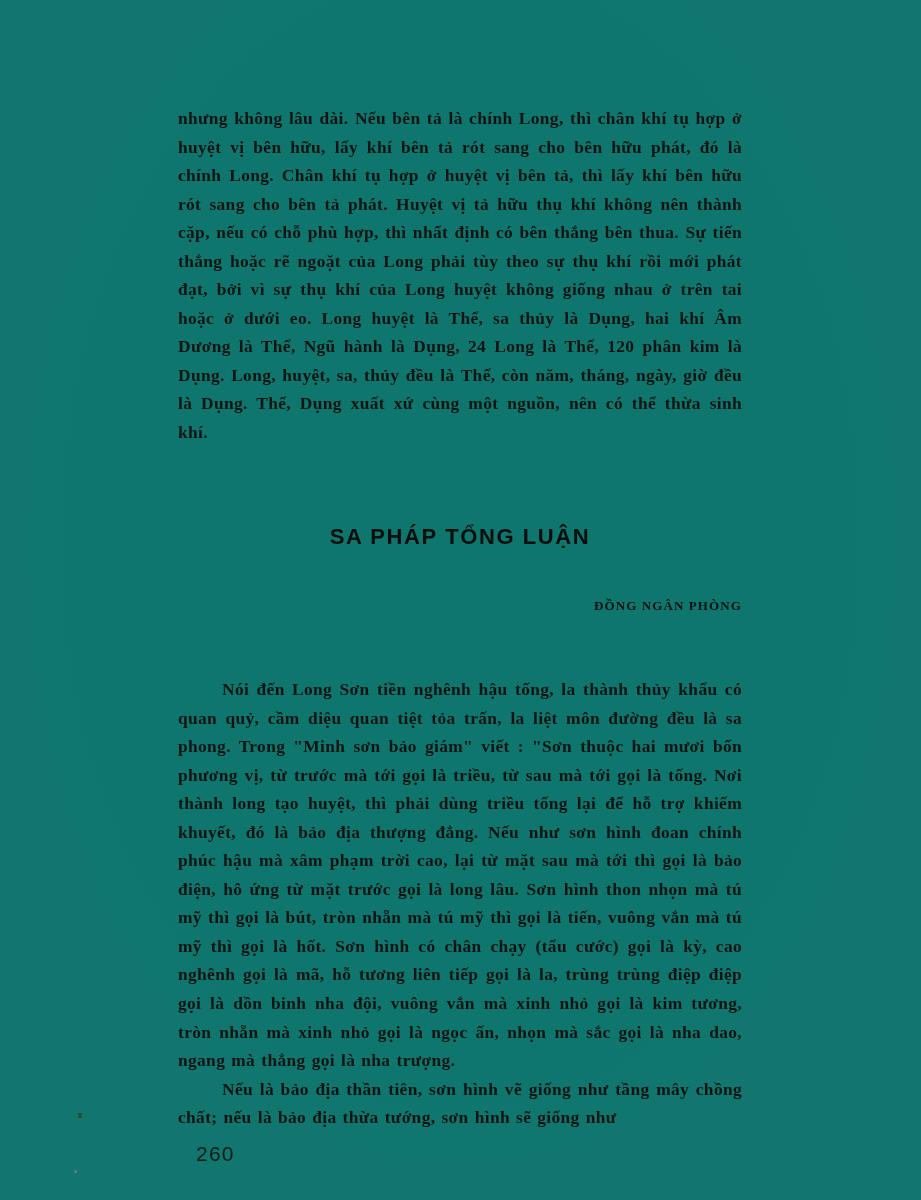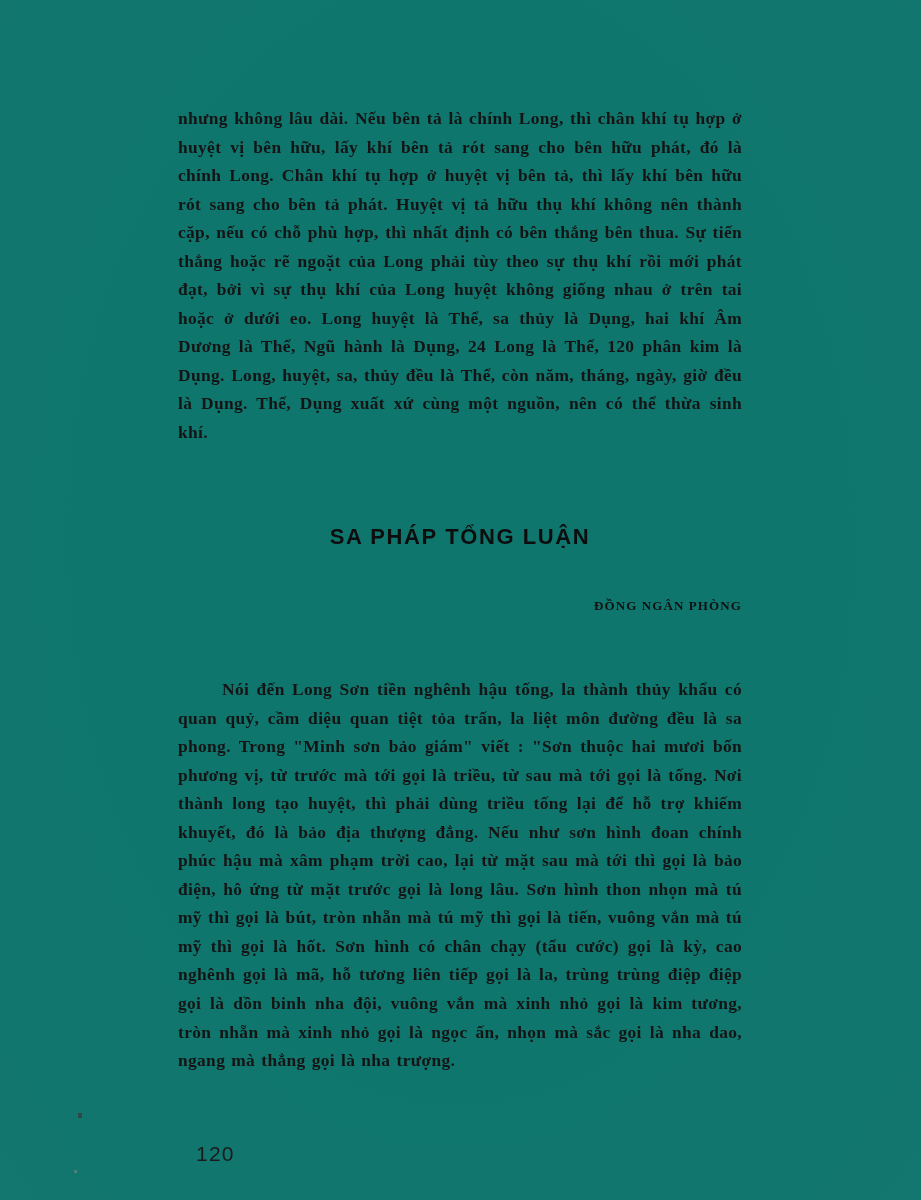--- a/index.html
+++ b/index.html
@@ -145,20 +145,21 @@
   <div class="section-heading-wrap">
     <h1 class="section-title">SA PHÁP TỔNG LUẬN</h1>
   </div>
 
   <div class="byline-wrap">
     <span class="byline">ĐỒNG NGÂN PHÒNG</span>
   </div>
 
   <div class="second-block">
     <p class="body-par indent">Nói đến Long Sơn tiền nghênh hậu tống, la thành thủy khẩu có quan quỷ, cầm diệu quan tiệt tỏa trấn, la liệt môn đường đều là sa phong. Trong "Minh sơn bảo giám" viết : "Sơn thuộc hai mươi bốn phương vị, từ trước mà tới gọi là triều, từ sau mà tới gọi là tống. Nơi thành long tạo huyệt, thì phải dùng triều tống lại để hỗ trợ khiếm khuyết, đó là bảo địa thượng đẳng. Nếu như sơn hình đoan chính phúc hậu mà xâm phạm trời cao, lại từ mặt sau mà tới thì gọi là bảo điện, hô ứng từ mặt trước gọi là long lâu. Sơn hình thon nhọn mà tú mỹ thì gọi là bút, tròn nhẵn mà tú mỹ thì gọi là tiến, vuông vắn mà tú mỹ thì gọi là hốt. Sơn hình có chân chạy (tẩu cước) gọi là kỳ, cao nghênh gọi là mã, hỗ tương liên tiếp gọi là la, trùng trùng điệp điệp gọi là dồn binh nha đội, vuông vắn mà xinh nhỏ gọi là kim tương, tròn nhẵn mà xinh nhỏ gọi là ngọc ấn, nhọn mà sắc gọi là nha dao, ngang mà thẳng gọi là nha trượng.</p>
+    <p class="body-par indent par-gap-small">Nếu là bảo địa thần tiên, sơn hình vẽ giống như tầng mây chồng chất; nếu là bảo địa thừa tướng, sơn hình sẽ giống như</p>
   </div>
 
   <div class="edge-speck"></div>
   <div class="edge-speck-2"></div>
 
-  <div class="folio">120</div>
+  <div class="folio">260</div>
 
 </div>
 
 </body></html>

